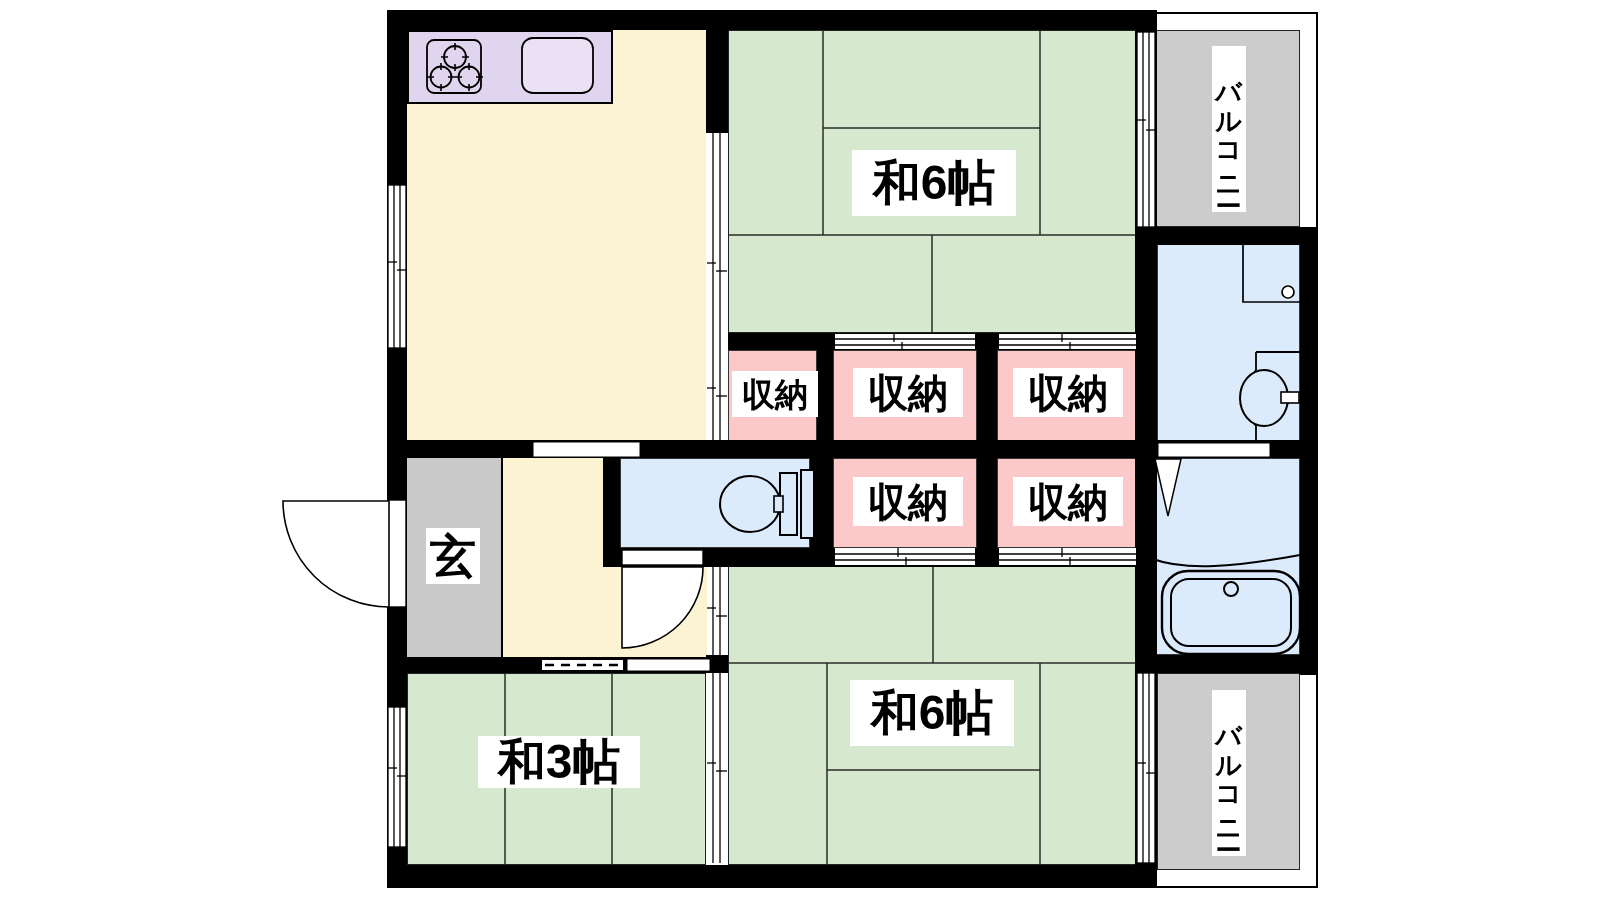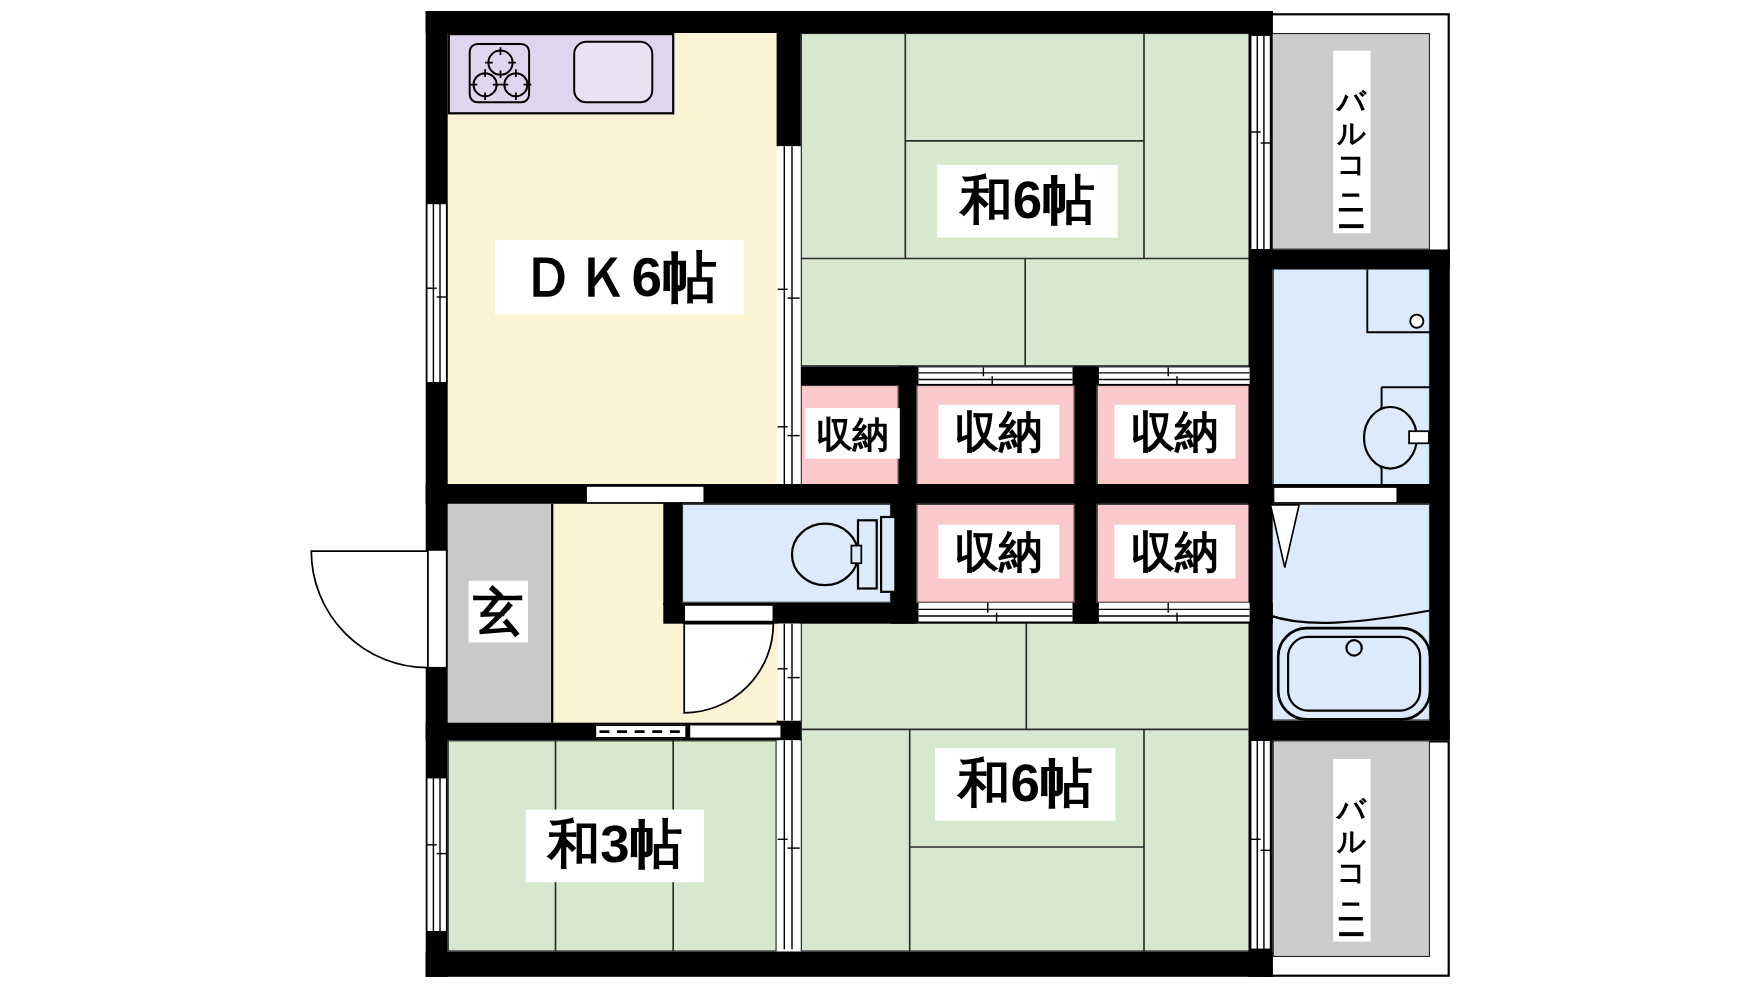--- a/index.html
+++ b/index.html
@@ -213,24 +213,23 @@
     </g>
 
     <g fill="none" stroke="#000" stroke-width="2">
       <path d="M 1153,559 C 1185,571 1235,567 1300,555"></path>
       <rect x="1162" y="571" width="138" height="83" rx="26" fill="#dcebfb" stroke-width="2.4"></rect>
       <rect x="1171" y="579" width="120" height="67" rx="18"></rect>
       <circle cx="1231" cy="589" r="7"></circle>
     </g>
   </svg>
 
-  <div class="room-label" style="left:450px;top:218px;width:226px;height:68px;font-size:50px;">ＤＫ6帖</div>
   <div class="room-label" style="left:852px;top:150px;width:164px;height:66px;font-size:48px;">和6帖</div>
   <div class="room-label" style="left:850px;top:680px;width:164px;height:66px;font-size:48px;">和6帖</div>
-  <div class="room-label" style="left:478px;top:736px;width:162px;height:66px;font-size:48px;">和3帖</div>
+  <div class="room-label" style="left:478px;top:736px;width:162px;height:52px;font-size:48px;">和3帖</div>
   <div class="room-label" style="left:426px;top:528px;width:54px;height:56px;font-size:46px;">玄</div>
   <div class="room-label" style="left:732px;top:371px;width:86px;height:46px;font-size:33px;">収納</div>
   <div class="room-label" style="left:853px;top:368px;width:110px;height:49px;font-size:40px;">収納</div>
   <div class="room-label" style="left:1013px;top:368px;width:110px;height:49px;font-size:40px;">収納</div>
   <div class="room-label" style="left:853px;top:477px;width:110px;height:49px;font-size:40px;">収納</div>
   <div class="room-label" style="left:1013px;top:477px;width:110px;height:49px;font-size:40px;">収納</div>
   <div class="room-label v-label" style="left:1212px;top:46px;width:34px;height:166px;font-size:26px;">バルコニー</div>
   <div class="room-label v-label" style="left:1212px;top:690px;width:34px;height:166px;font-size:26px;">バルコニー</div>
 
 </div>

